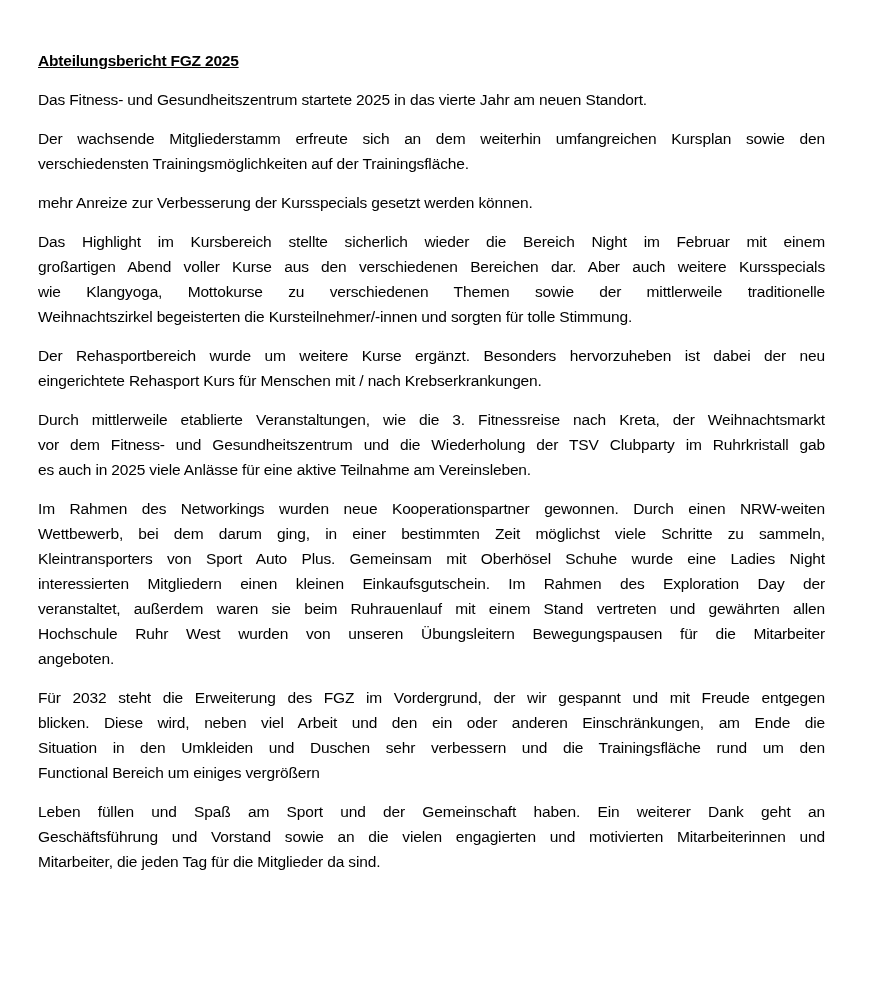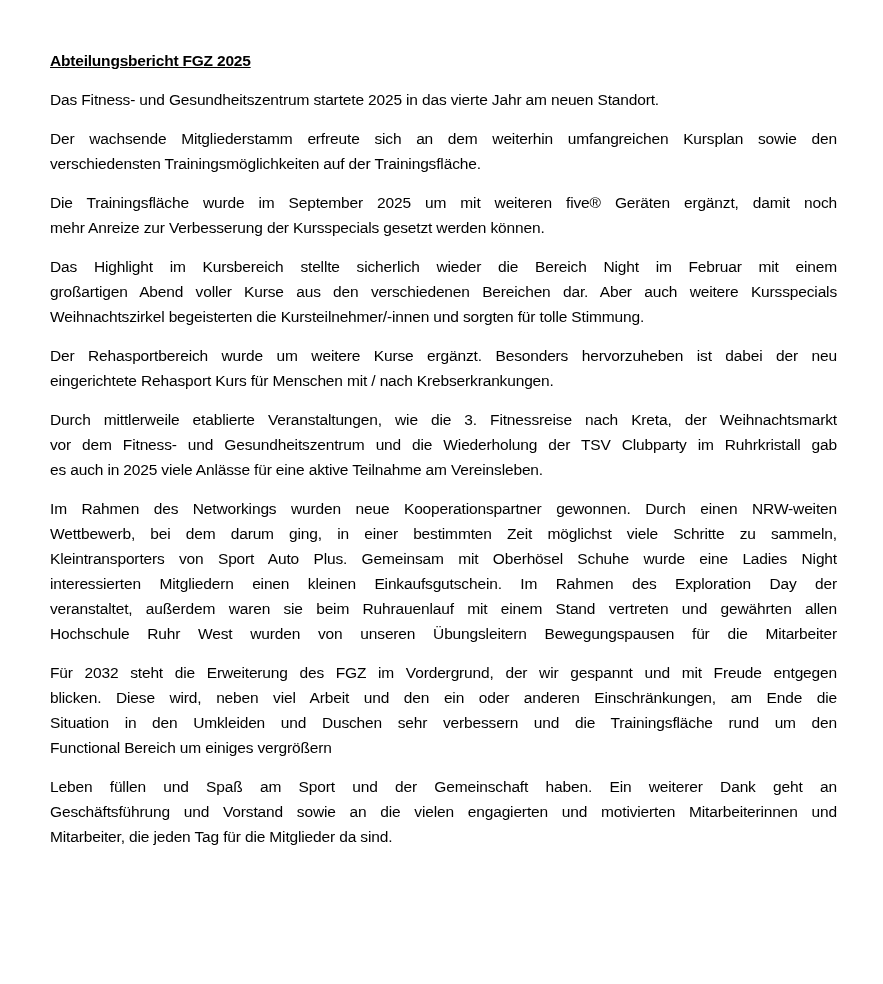--- a/index.html
+++ b/index.html
@@ -10,21 +10,21 @@
     body {
       width: 883px;
       height: 984px;
       overflow: hidden;
       position: relative;
       font-family: "Liberation Sans", "DejaVu Sans", sans-serif;
       color: #000000;
     }
     .page {
       position: absolute;
-      left: 50px;
+      left: 38px;
       top: 48px;
       width: 787px;
     }
     .title {
       font-size: 15.5px;
       font-weight: bold;
       text-decoration: underline;
       line-height: 25px;
       margin: 0 0 14px 0;
       letter-spacing: -0.2px;
@@ -57,27 +57,27 @@
   <div class="para">
     <span class="line last">Das Fitness- und Gesundheitszentrum startete 2025 in das vierte Jahr am neuen Standort.</span>
   </div>
 
   <div class="para">
     <span class="line">Der wachsende Mitgliederstamm erfreute sich an dem weiterhin umfangreichen Kursplan sowie den</span>
     <span class="line last">verschiedensten Trainingsmöglichkeiten auf der Trainingsfläche.</span>
   </div>
 
   <div class="para">
-    <span class="line">Die Trainingsfläche wurde im September 2025 um mit weiteren five® Geräten ergänzt, damit noch</span>
     <span class="line last">mehr Anreize zur Verbesserung der Kursspecials gesetzt werden können.</span>
   </div>
 
   <div class="para">
     <span class="line">Das Highlight im Kursbereich stellte sicherlich wieder die Bereich Night im Februar mit einem</span>
     <span class="line">großartigen Abend voller Kurse aus den verschiedenen Bereichen dar. Aber auch weitere Kursspecials</span>
+    <span class="line">wie Klangyoga, Mottokurse zu verschiedenen Themen sowie der mittlerweile traditionelle</span>
     <span class="line last">Weihnachtszirkel begeisterten die Kursteilnehmer/-innen und sorgten für tolle Stimmung.</span>
   </div>
 
   <div class="para">
     <span class="line">Der Rehasportbereich wurde um weitere Kurse ergänzt. Besonders hervorzuheben ist dabei der neu</span>
     <span class="line last">eingerichtete Rehasport Kurs für Menschen mit / nach Krebserkrankungen.</span>
   </div>
 
   <div class="para">
     <span class="line">Durch mittlerweile etablierte Veranstaltungen, wie die 3. Fitnessreise nach Kreta, der Weihnachtsmarkt</span>
@@ -85,20 +85,21 @@
     <span class="line last">es auch in 2025 viele Anlässe für eine aktive Teilnahme am Vereinsleben.</span>
   </div>
 
   <div class="para">
     <span class="line">Im Rahmen des Networkings wurden neue Kooperationspartner gewonnen. Durch einen NRW-weiten</span>
     <span class="line">Wettbewerb, bei dem darum ging, in einer bestimmten Zeit möglichst viele Schritte zu sammeln,</span>
     <span class="line">Kleintransporters von Sport Auto Plus. Gemeinsam mit Oberhösel Schuhe wurde eine Ladies Night</span>
     <span class="line">interessierten Mitgliedern einen kleinen Einkaufsgutschein. Im Rahmen des Exploration Day der</span>
     <span class="line">veranstaltet, außerdem waren sie beim Ruhrauenlauf mit einem Stand vertreten und gewährten allen</span>
     <span class="line">Hochschule Ruhr West wurden von unseren Übungsleitern Bewegungspausen für die Mitarbeiter</span>
+    <span class="line last">angeboten.</span>
   </div>
 
   <div class="para">
     <span class="line">Für 2032 steht die Erweiterung des FGZ im Vordergrund, der wir gespannt und mit Freude entgegen</span>
     <span class="line">blicken. Diese wird, neben viel Arbeit und den ein oder anderen Einschränkungen, am Ende die</span>
     <span class="line">Situation in den Umkleiden und Duschen sehr verbessern und die Trainingsfläche rund um den</span>
     <span class="line last">Functional Bereich um einiges vergrößern</span>
   </div>
 
   <div class="para">

